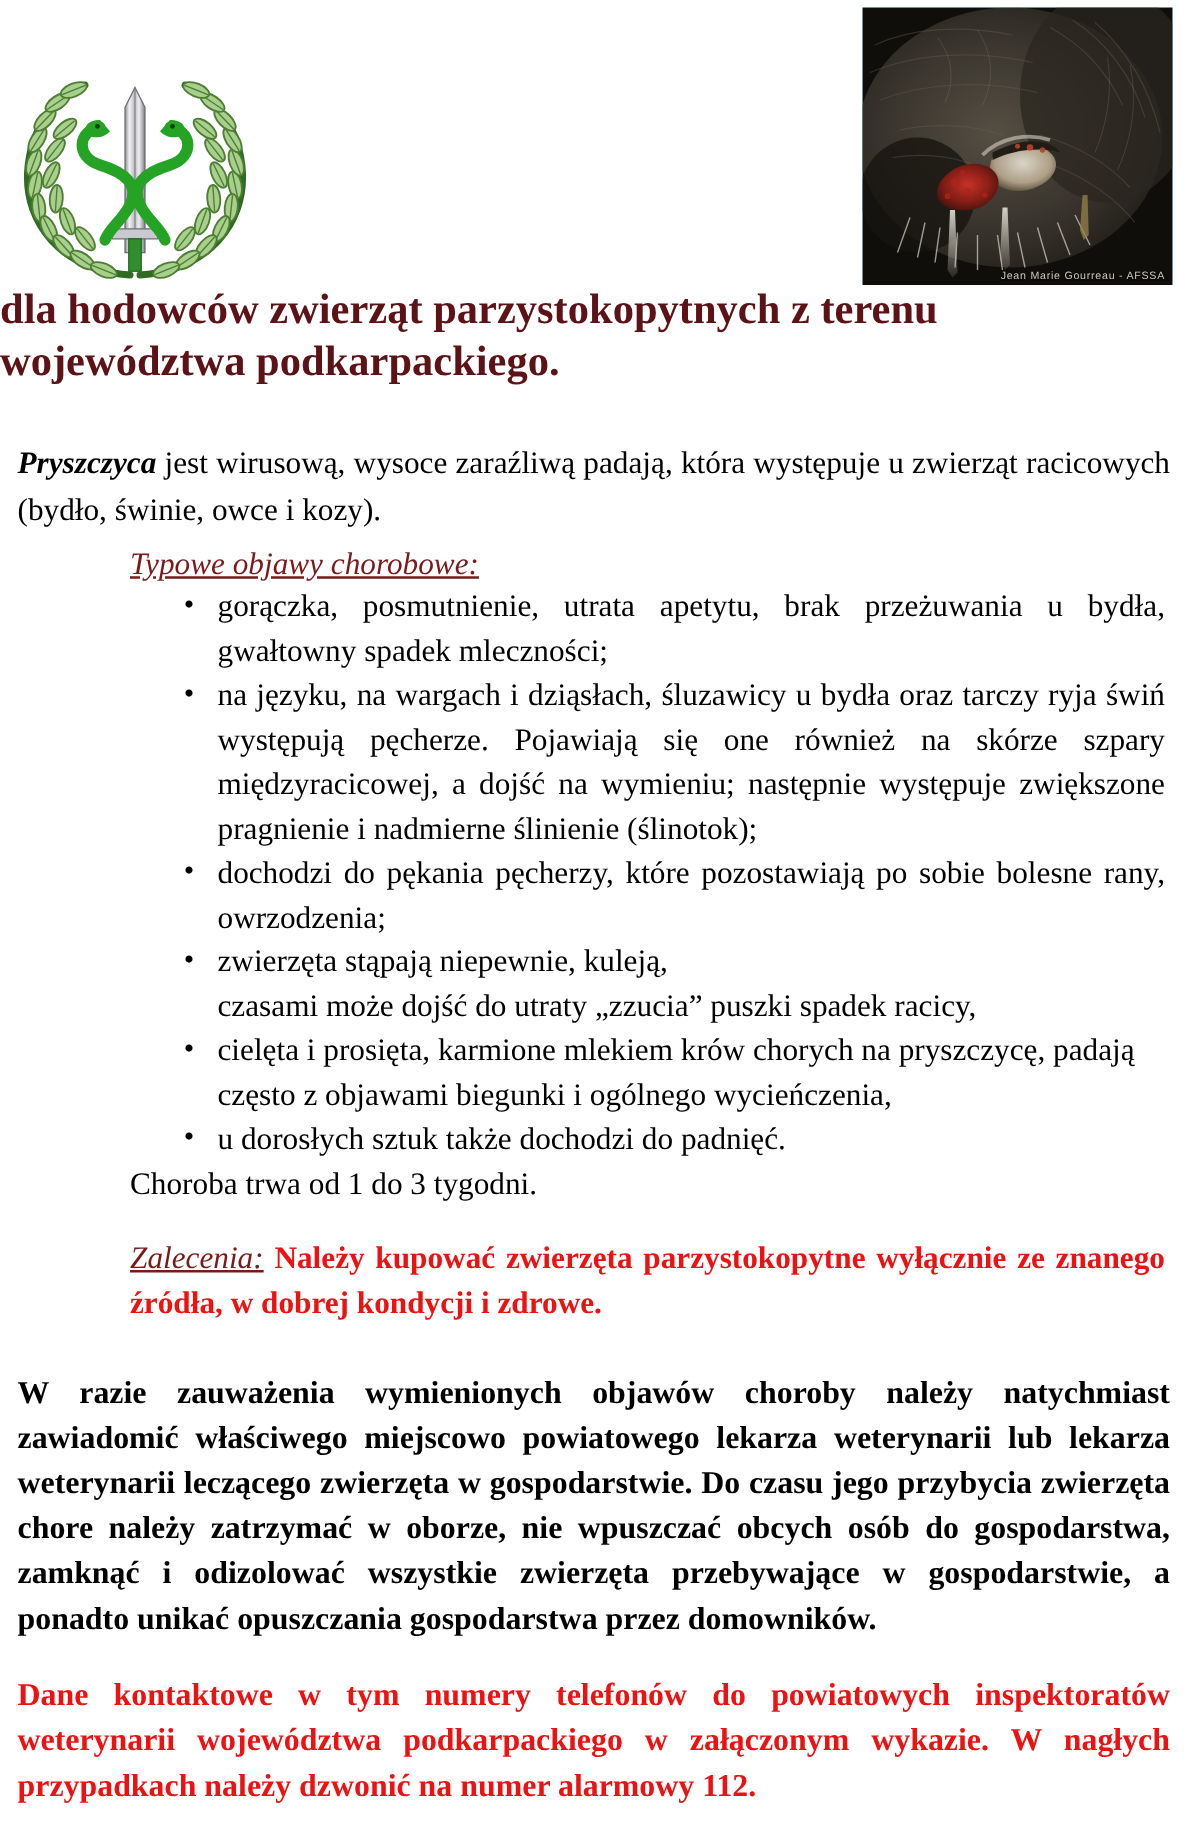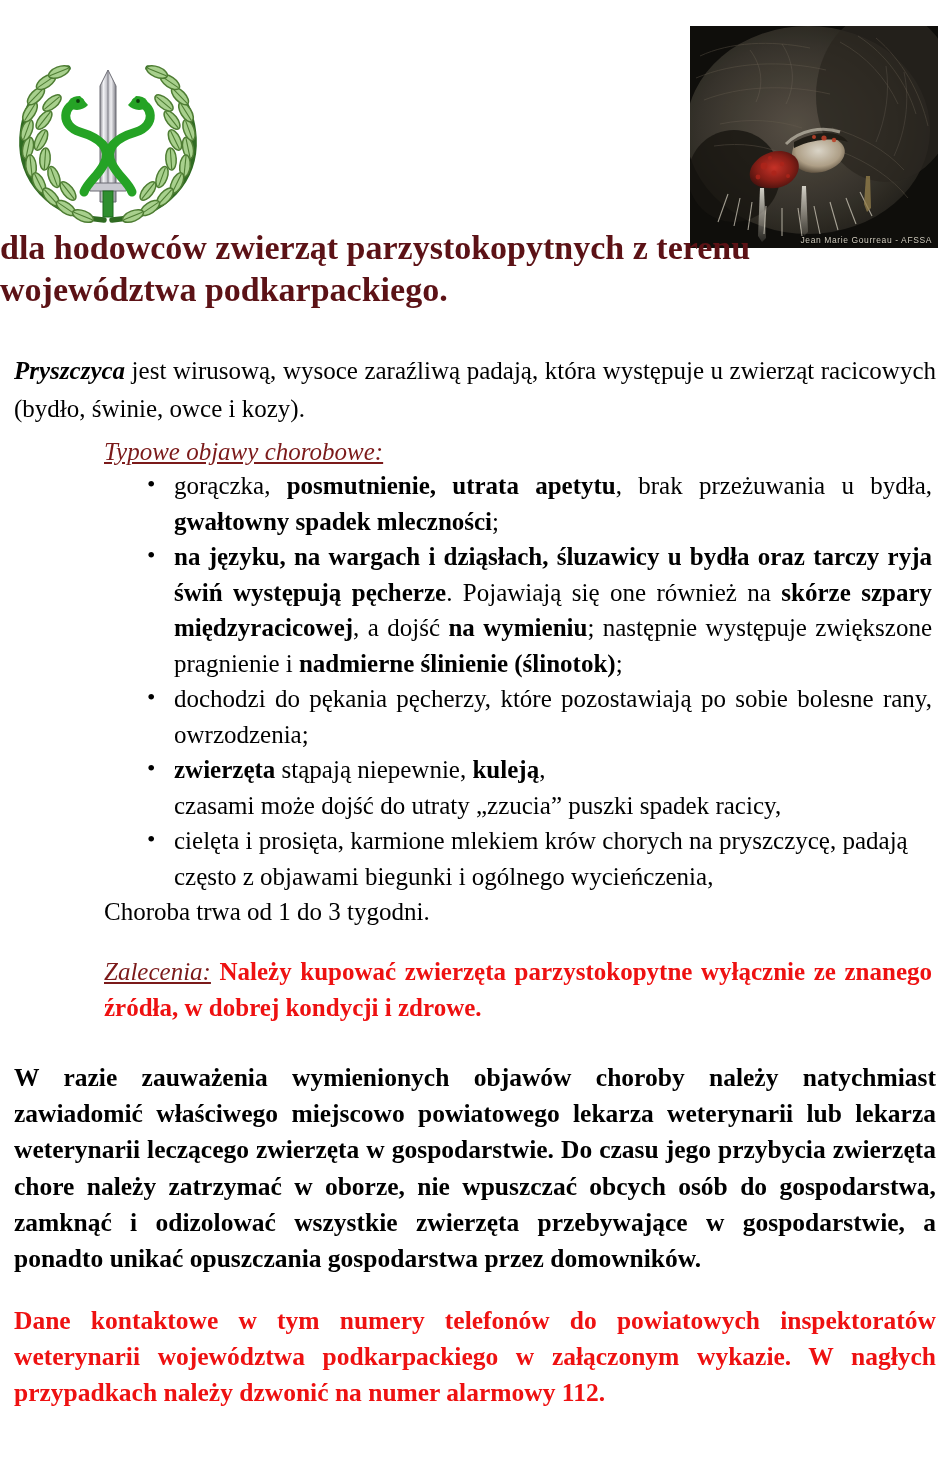--- a/index.html
+++ b/index.html
@@ -40,21 +40,20 @@
   .logo svg { display: block; width: 200px; height: 180px; }
 
   .photo {
     position: absolute;
     right: 12px;
     top: 6px;
     width: 248px;
     height: 222px;
     overflow: hidden;
     background: #0c4a6e;
-    margin-top: 20px;
   }
   .photo svg { display:block; width: 248px; height: 222px; }
   .photo-credit {
     position: absolute;
     right: 6px;
     bottom: 3px;
     font-family: "Liberation Sans", sans-serif;
     font-size: 8.5px;
     letter-spacing: .6px;
     color: #cfcabc;
@@ -148,21 +147,21 @@
     content: "\2022";
     position: absolute;
     left: 133px;
     top: -1px;
     font-size: 24px;
     line-height: 1.42;
   }
   ul.symptoms > li.nojust {
     text-align: left;
   }
-  ul.symptoms > li b { font-weight: bold; }
+  ul.symptoms > li b { font-weight: normal; }
 
   .tail-line {
     margin: 0 0 0 90px;
     font-size: 25px;
     line-height: 1.42;
   }
 
   .zalecenia {
     margin-top: 24px;
     margin-left: 90px;
@@ -400,20 +399,21 @@
     </p>
 
     <div class="section-head">Typowe objawy chorobowe:</div>
 
     <ul class="symptoms" id="symptoms-list">
         <li><span>gorączka, </span><b>posmutnienie, utrata apetytu</b><span>, brak przeżuwania u bydła, </span><b>gwałtowny spadek mleczności</b><span>;</span></li>
         <li><b>na języku, na wargach i dziąsłach, śluzawicy u bydła oraz tarczy ryja świń występują pęcherze</b><span>. Pojawiają się one również na </span><b>skórze szpary międzyracicowej</b><span>, a dojść </span><b>na wymieniu</b><span>; następnie występuje zwiększone pragnienie i </span><b>nadmierne ślinienie (ślinotok)</b><span>;</span></li>
         <li><span>dochodzi do pękania pęcherzy, które pozostawiają po sobie bolesne rany, owrzodzenia;</span></li>
         <li class="nojust"><b>zwierzęta</b><span> stąpają niepewnie, </span><b>kuleją</b><span>,</span><br><span>czasami może dojść do utraty „zzucia”  puszki spadek racicy,</span></li>
         <li class="nojust"><span>cielęta i prosięta, karmione mlekiem krów chorych na pryszczycę, padają często z objawami biegunki i ogólnego wycieńczenia,</span></li>
+        <li class="nojust"><span>u dorosłych sztuk także dochodzi do padnięć.</span></li>
       </ul>
 
     <div class="tail-line">Choroba trwa od 1 do 3 tygodni.</div>
 
     <p class="zalecenia">
       <span class="lbl">Zalecenia:</span><span class="body"> Należy kupować zwierzęta parzystokopytne wyłącznie ze znanego źródła, w dobrej kondycji i zdrowe.</span>
     </p>
 
     <p class="warn">W razie zauważenia wymienionych objawów choroby należy natychmiast zawiadomić właściwego miejscowo powiatowego lekarza weterynarii lub lekarza weterynarii leczącego zwierzęta w gospodarstwie. Do czasu jego przybycia zwierzęta chore należy zatrzymać w oborze, nie wpuszczać obcych osób do gospodarstwa, zamknąć i odizolować wszystkie zwierzęta przebywające w gospodarstwie, a ponadto unikać opuszczania gospodarstwa przez domowników.</p>
 

